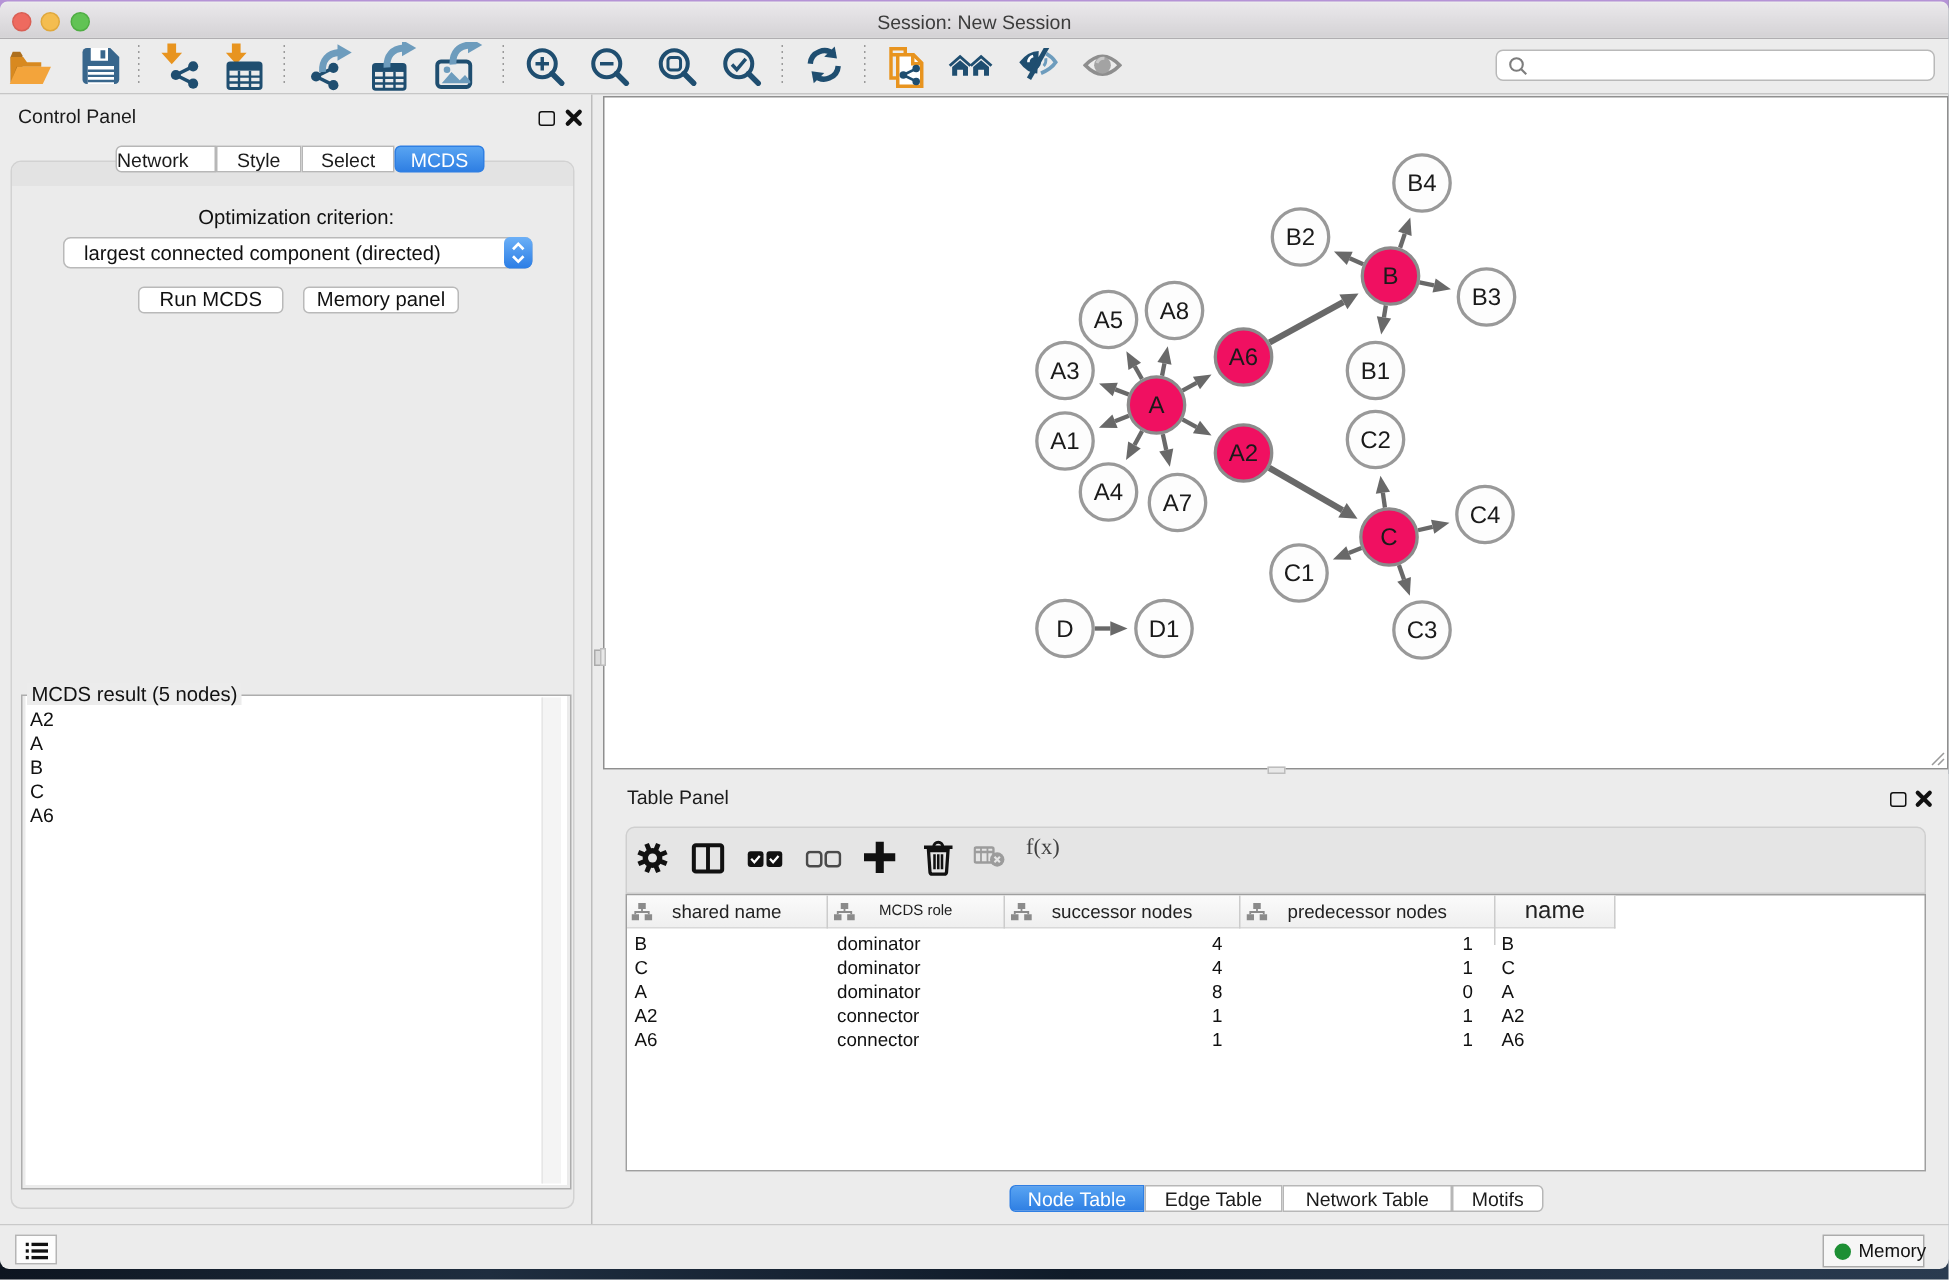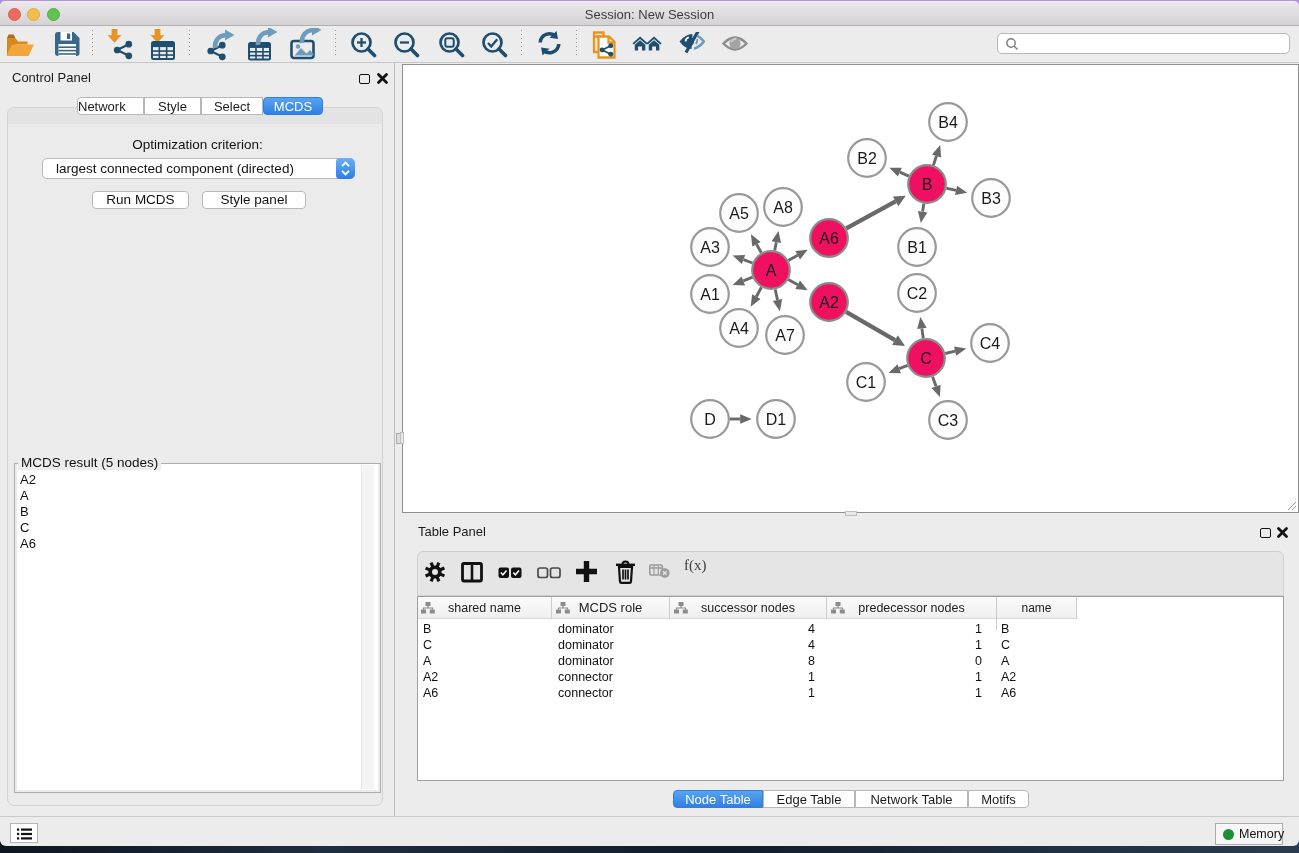--- a/index.html
+++ b/index.html
@@ -182,21 +182,21 @@
 <div style="position:absolute;left:263px;top:97px;width:60px;height:18px;background:linear-gradient(#58a4f2,#2f7fe3);color:#fff;border:1px solid #2f7fe3;border-radius:4px;font-size:13px;text-align:center;line-height:17px;box-sizing:border-box">MCDS</div>
 <div style="position:absolute;left:0px;top:137px;width:395px;text-align:center;font-size:13.5px;color:#111">Optimization criterion:</div>
 <div style="position:absolute;left:42px;top:158px;width:313px;height:21px;background:#fff;border:1px solid #b9b9b9;border-radius:5px;box-sizing:border-box">
     <div style="position:absolute;left:13px;top:1px;line-height:18px;font-size:13.5px;color:#111">largest connected component (directed)</div>
     <div style="position:absolute;right:-1px;top:-1px;width:19px;height:21px;background:linear-gradient(#6cb0f7,#2b7de5);border-radius:4px 5px 5px 4px"><svg width="19" height="21" viewBox="0 0 19 21">
         <path d="M6 8.2 L9.5 4.6 L13 8.2" fill="none" stroke="#fff" stroke-width="1.8"></path>
         <path d="M6 12.8 L9.5 16.4 L13 12.8" fill="none" stroke="#fff" stroke-width="1.8"></path>
       </svg></div>
   </div>
 <div style="position:absolute;left:92px;top:191px;width:97px;height:18px;background:#fff;border:1px solid #b9b9b9;border-radius:4px;box-sizing:border-box;font-size:13.5px;text-align:center;line-height:16px;color:#111">Run MCDS</div>
-<div style="position:absolute;left:202px;top:191px;width:104px;height:18px;background:#fff;border:1px solid #b9b9b9;border-radius:4px;box-sizing:border-box;font-size:13.5px;text-align:center;line-height:16px;color:#111">Style panel</div>
+<div style="position:absolute;left:202px;top:191px;width:104px;height:18px;background:#fff;border:1px solid #b9b9b9;border-radius:4px;box-sizing:border-box;font-size:13.5px;text-align:center;line-height:16px;color:#111">Memory panel</div>
 <div style="position:absolute;left:17px;top:464px;width:361px;height:326px;background:#fff;box-sizing:border-box"></div>
 <div style="position:absolute;left:14px;top:463px;width:367px;height:330px;border:1px solid #adadad;box-sizing:border-box"></div>
 <div style="position:absolute;left:18px;top:455px;background:#ececec;padding:0 3px;font-size:13.5px;color:#111;line-height:15px">MCDS result (5 nodes)</div>
 <div style="position:absolute;left:20px;top:472px;font-size:13px;color:#111;line-height:16px">
     <div style="height:16px">A2</div>
     <div style="height:16px">A</div>
     <div style="height:16px">B</div>
     <div style="height:16px">C</div>
     <div style="height:16px">A6</div>
   </div>
@@ -350,24 +350,24 @@
     <line x1="0.8" y1="6" x2="13.3" y2="6" stroke="#9c9c9c" stroke-width="1.6"></line>
     <line x1="5" y1="3" x2="5" y2="13" stroke="#9c9c9c" stroke-width="1.2"></line>
     <line x1="9.3" y1="3" x2="9.3" y2="13" stroke="#9c9c9c" stroke-width="1.2"></line>
     <circle cx="15.8" cy="11" r="4.8" fill="#9c9c9c"></circle>
     <path d="M14 9.2 l3.6 3.6 M17.6 9.2 l-3.6 3.6" stroke="#e5e5e5" stroke-width="1.4"></path>
   </svg>
 <div style="position:absolute;left:684px;top:557px;font-family:'Liberation Serif',serif;font-size:15px;color:#404040">f(x)</div>
 <div style="position:absolute;left:417px;top:596px;width:867px;height:185px;background:#fff;border:1px solid #9f9f9f;box-sizing:border-box"></div>
 <div style="position:absolute;left:418px;top:597px;width:659px;height:22px;background:linear-gradient(#fbfbfb,#efefef);border-bottom:1px solid #d8d8d8;box-sizing:border-box"></div>
 <div style="position:absolute;left:418px;top:597px;width:134px;height:22px;border-right:1px solid #cccccc;box-sizing:border-box;text-align:center;font-size:12.5px;color:#222;line-height:22px">shared name</div>
-<div style="position:absolute;left:552px;top:597px;width:118px;height:22px;border-right:1px solid #cccccc;box-sizing:border-box;text-align:center;font-size:13px;color:#222;line-height:22px">MCDS role</div>
+<div style="position:absolute;left:552px;top:597px;width:118px;height:22px;border-right:1px solid #cccccc;box-sizing:border-box;text-align:center;font-size:10px;color:#222;line-height:22px">MCDS role</div>
 <div style="position:absolute;left:670px;top:597px;width:157px;height:22px;border-right:1px solid #cccccc;box-sizing:border-box;text-align:center;font-size:12.5px;color:#222;line-height:22px">successor nodes</div>
 <div style="position:absolute;left:827px;top:597px;width:170px;height:33px;border-right:1px solid #cccccc;box-sizing:border-box;text-align:center;font-size:12.5px;color:#222;line-height:22px">predecessor nodes</div>
-<div style="position:absolute;left:997px;top:597px;width:80px;height:22px;border-right:1px solid #cccccc;box-sizing:border-box;text-align:center;font-size:12px;color:#222;line-height:22px">name</div>
+<div style="position:absolute;left:997px;top:597px;width:80px;height:22px;border-right:1px solid #cccccc;box-sizing:border-box;text-align:center;font-size:16px;color:#222;line-height:22px">name</div>
 <svg style="position:absolute;left:421px;top:602px" width="14" height="12" viewBox="0 0 14 12">
     <g fill="#8b8b8b">
       <rect x="4.5" y="0" width="5" height="4"></rect>
       <rect x="0" y="7.5" width="5" height="4"></rect>
       <rect x="8.8" y="7.5" width="5" height="4"></rect>
     </g>
     <g stroke="#8b8b8b" stroke-width="1.2" fill="none">
       <path d="M7 4 v2 M2.5 7.5 v-1.5 h9 v1.5"></path>
     </g>
   </svg>

